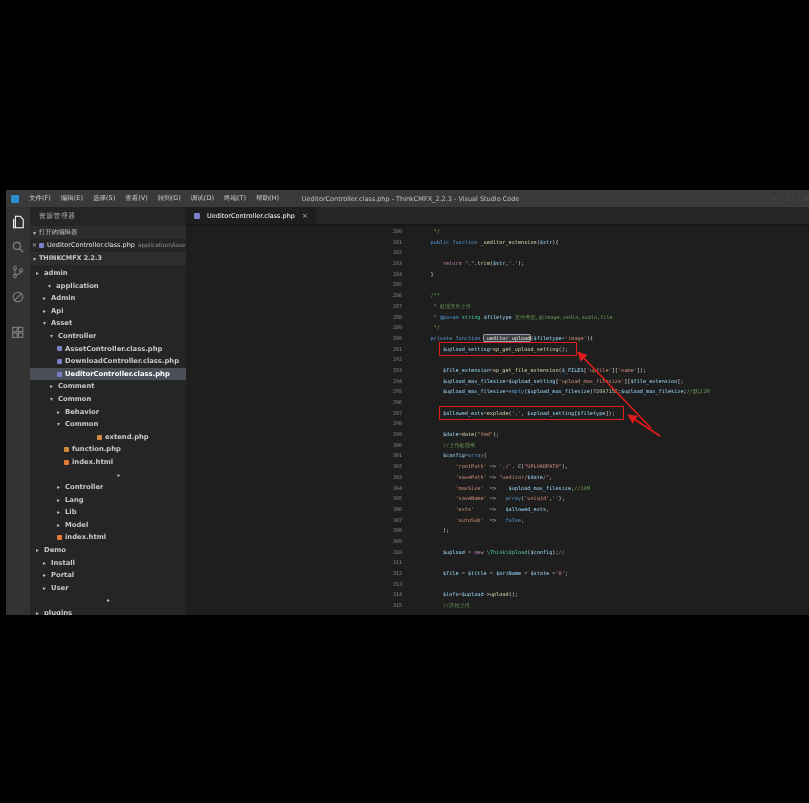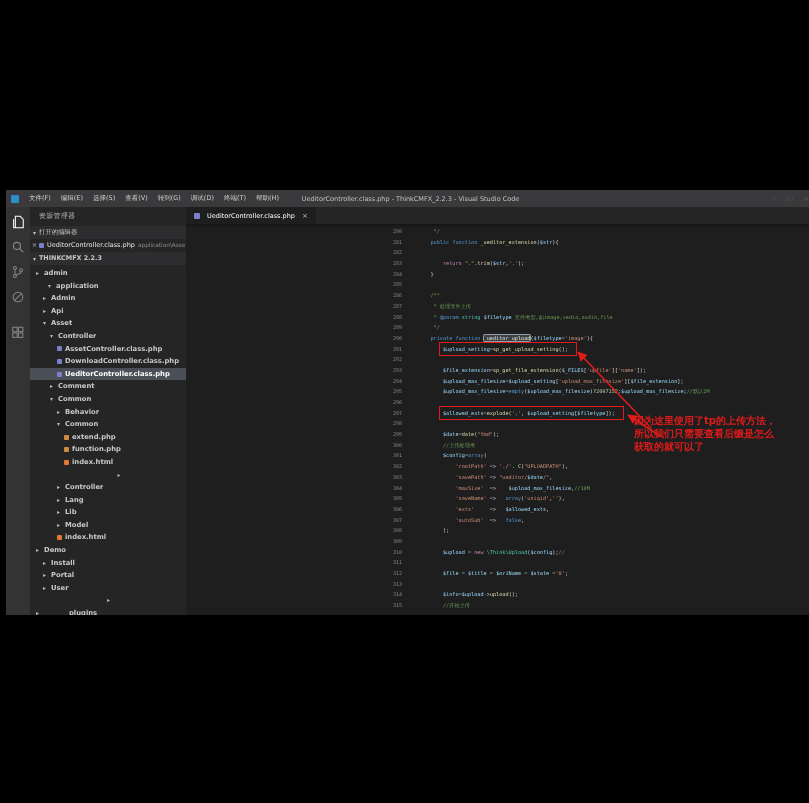--- a/index.html
+++ b/index.html
@@ -186,21 +186,21 @@
           <span class="tlabel">Common</span>
         </div>
         <div class="trow" style="padding-left: 27px;">
           <span class="chev">▸</span>
           <span class="tlabel">Behavior</span>
         </div>
         <div class="trow" style="padding-left: 27px;">
           <span class="chev">▾</span>
           <span class="tlabel">Common</span>
         </div>
-        <div class="trow" style="padding-left: 34px;">
+        <div class="trow" style="padding-left: 34px; margin-left: 33px;">
           <span class="ficon" style="background: rgb(207, 139, 62);"></span>
           <span class="tlabel">extend.php</span>
         </div>
         <div class="trow" style="padding-left: 34px;">
           <span class="ficon" style="background: rgb(207, 139, 62);"></span>
           <span class="tlabel">function.php</span>
         </div>
         <div class="trow" style="padding-left: 34px;">
           <span class="ficon" style="background: rgb(227, 121, 51);"></span>
           <span class="tlabel">index.html</span>
@@ -242,21 +242,21 @@
           <span class="tlabel">Portal</span>
         </div>
         <div class="trow" style="padding-left: 13px;">
           <span class="chev">▸</span>
           <span class="tlabel">User</span>
         </div>
         <div class="trow" style="padding-left: 6px; flex-direction: column;">
           <span class="chev">▸</span>
           <span class="tlabel">data</span>
         </div>
-        <div class="trow" style="padding-left: 6px; gap: 25px;">
+        <div class="trow" style="padding-left: 6px;">
           <span class="chev">▸</span>
           <span class="tlabel">plugins</span>
         </div>
       </div>
   </div>
 
   <div class="editor">
     <div class="tabbar">
       <div class="tab">
         <span class="ficon" style="background:#7b7fc7;"></span>
@@ -419,23 +419,18 @@
       <svg class="arrows">
         <defs>
           <marker id="arrhead" markerWidth="7" markerHeight="7" refX="5.5" refY="3" orient="auto">
             <path d="M0,0 L6,3 L0,6 z" fill="#e01b1b"></path>
           </marker>
         </defs>
         <line x1="465" y1="204" x2="392" y2="128" stroke="#e01b1b" stroke-width="1.6" marker-end="url(#arrhead)"></line>
         <line x1="474" y1="212" x2="442" y2="191" stroke="#e01b1b" stroke-width="1.6" marker-end="url(#arrhead)"></line>
       </svg>
 
-      <div class="annot">
-        <div>因为这里使用了tp的上传方法，</div>
-        <div>所以我们只需要查看后缀是怎么</div>
-        <div>获取的就可以了</div>
-      </div>
 
       <div class="scrollbar"></div>
     </div>
   </div>
 
 </div>
 
 </body></html>

